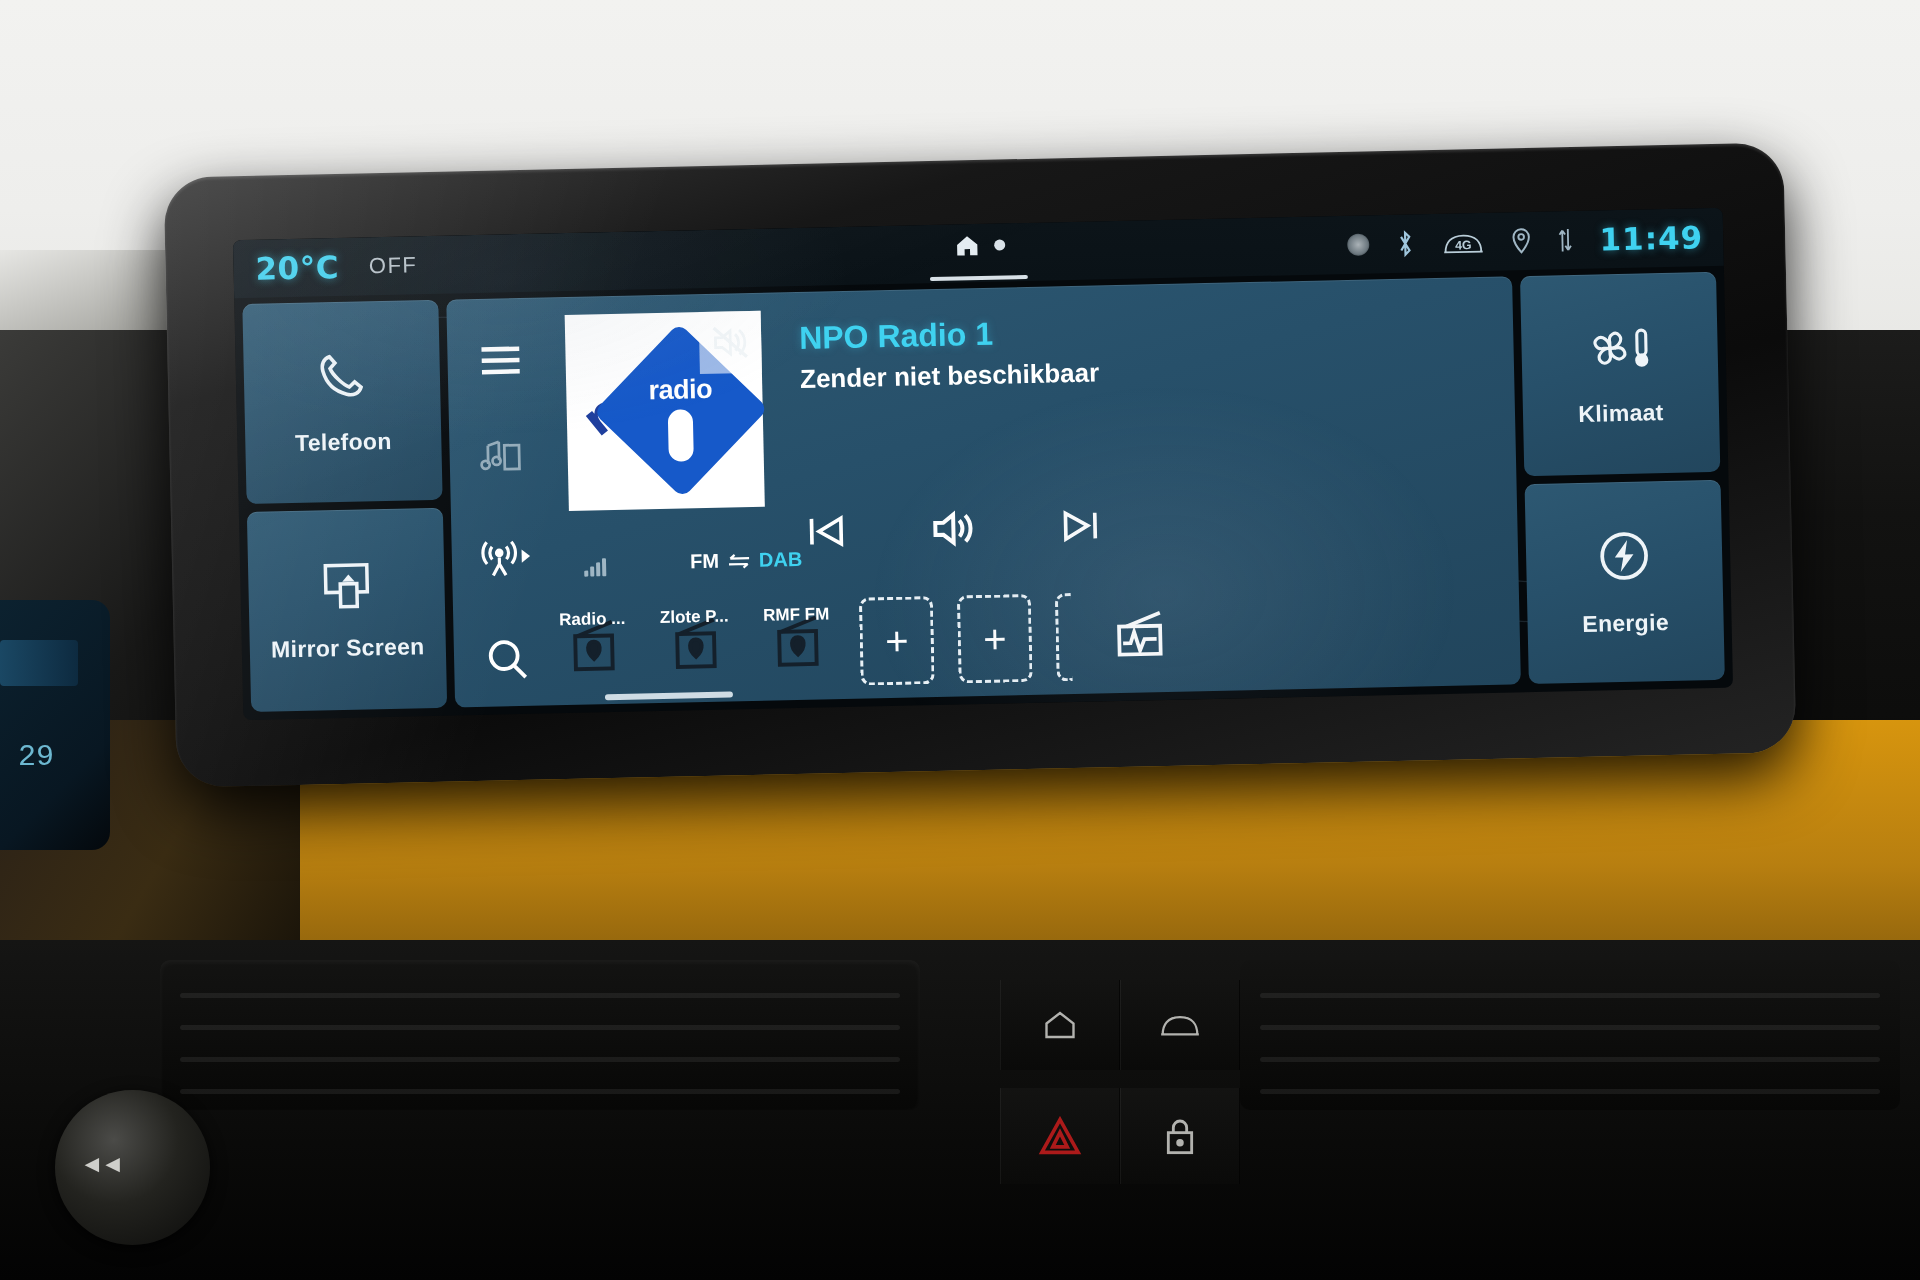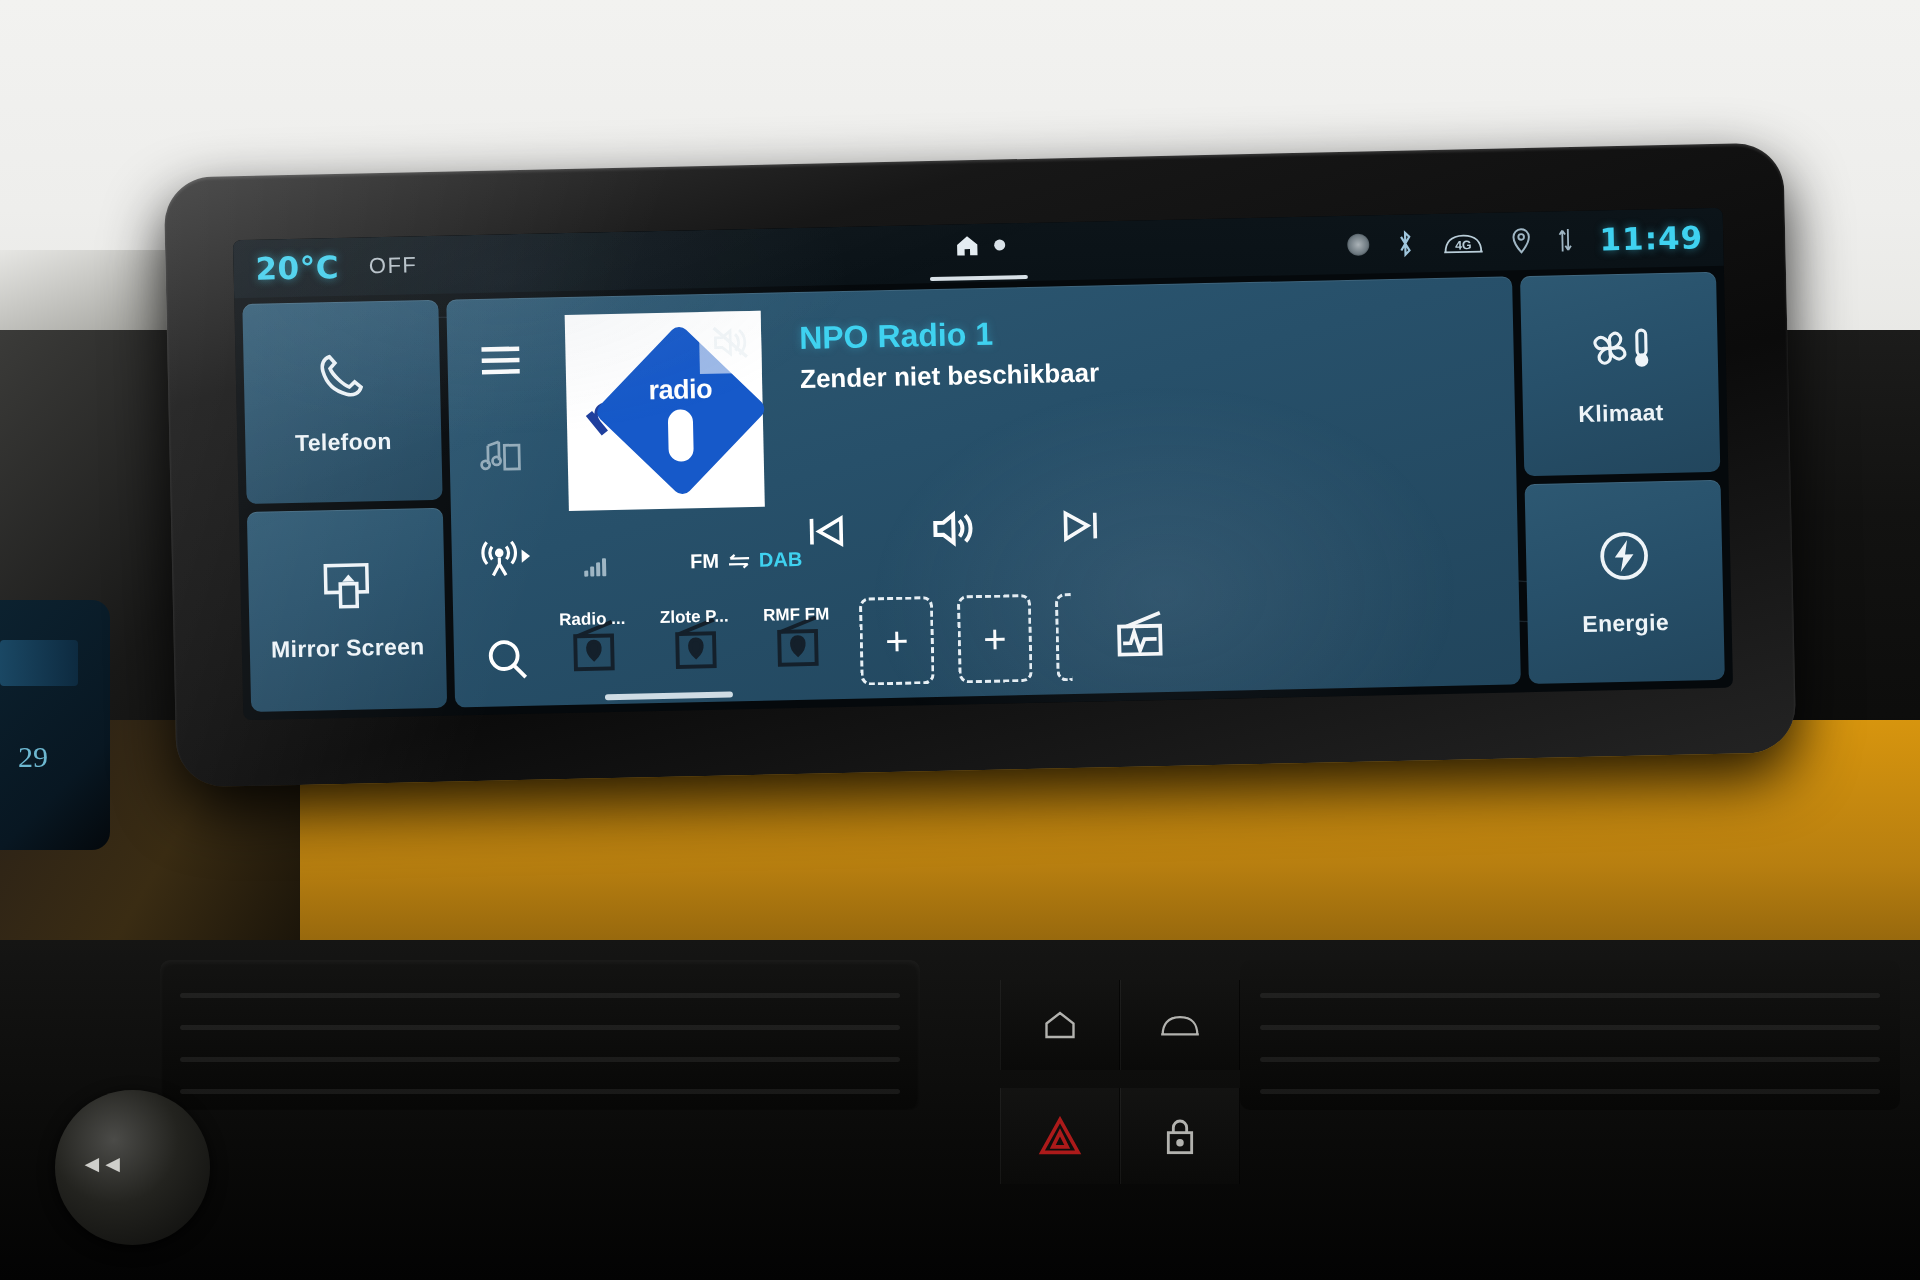--- a/index.html
+++ b/index.html
@@ -32,21 +32,21 @@
     position:absolute; left:-10px; top:600px; width:120px; height:250px;
     background:linear-gradient(135deg,#0c2230 0%,#081722 70%,#04080c 100%);
     border-radius:0 18px 18px 0;
   }
   .cluster-bar {
     position:absolute; left:10px; top:40px; width:78px; height:46px;
     background:linear-gradient(90deg,#1d4f6e,#0e2d44); border-radius:4px; opacity:.85;
   }
   .cluster-num {
     position:absolute; left:18px; top:740px; color:#7fd4ef; font-size:30px; opacity:.85;
-    font-family:Liberation Serif, serif;
+    font-family:Liberation Mono, monospace;
   }
 
   
   .trim {
     position:absolute; left:0; top:720px; width:1920px; height:320px;
     background:linear-gradient(180deg,#d7950e 0%,#b87f10 45%,#6e4c0a 100%);
   }
   .trim-shade {
     position:absolute; left:0; top:720px; width:300px; height:320px;
     background:linear-gradient(120deg,#2a2118 0%,#3a2c13 50%,#120e07 100%);

